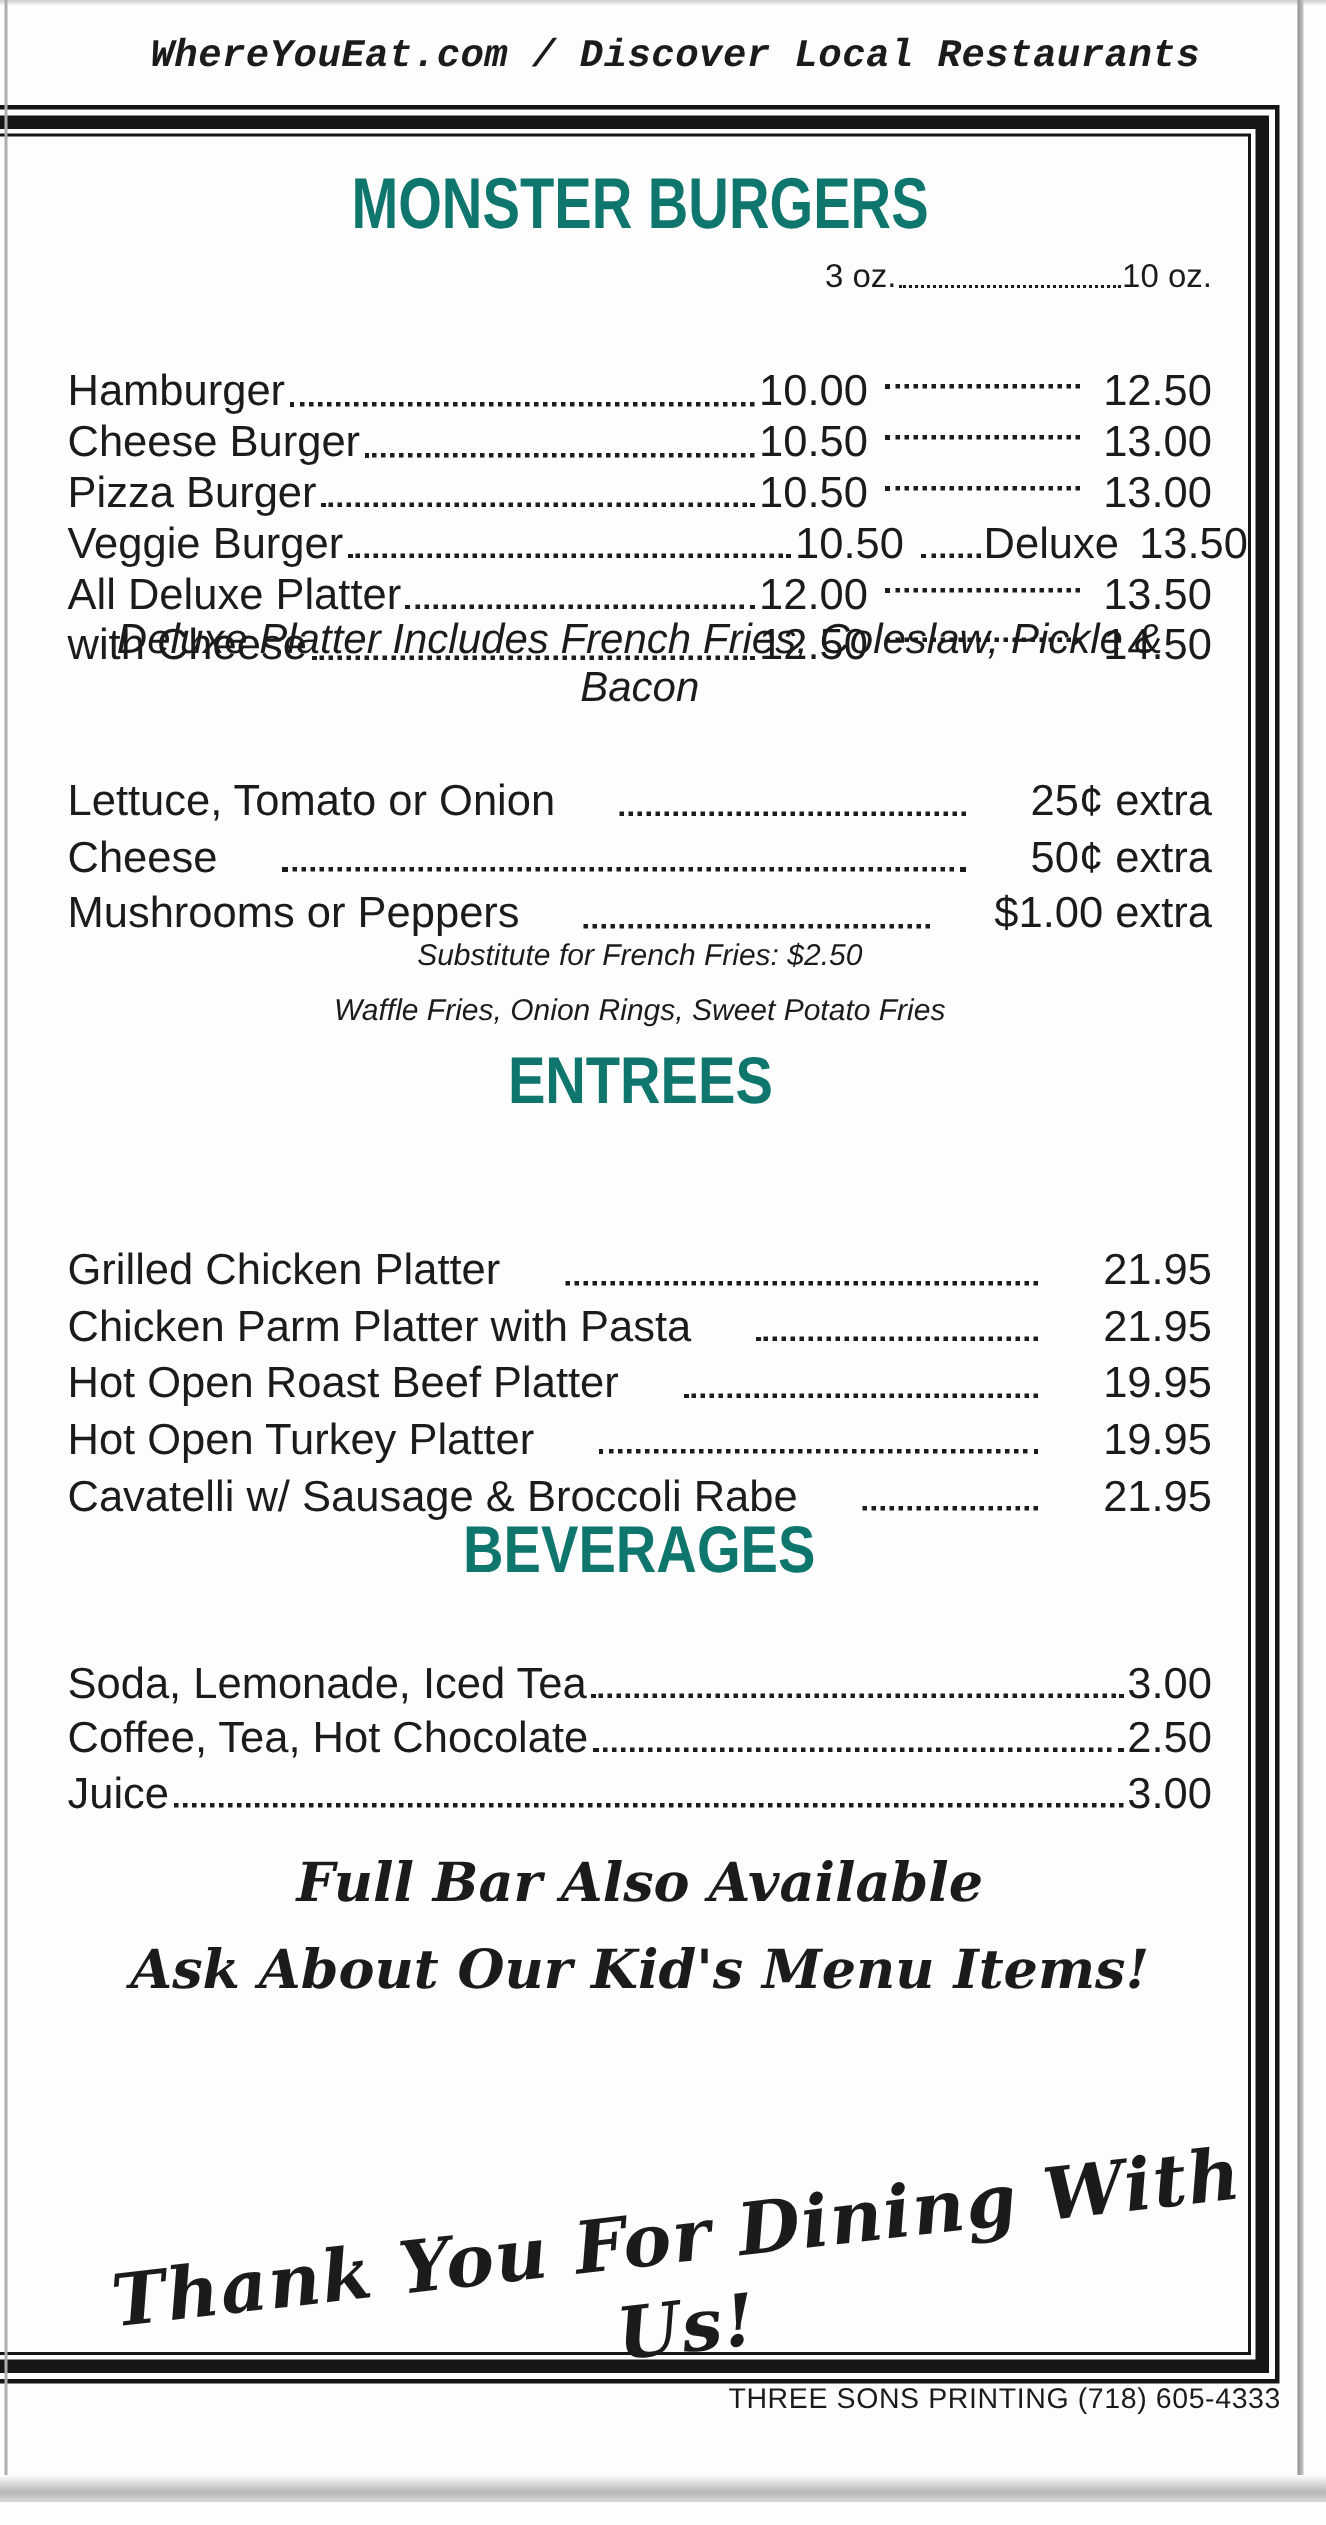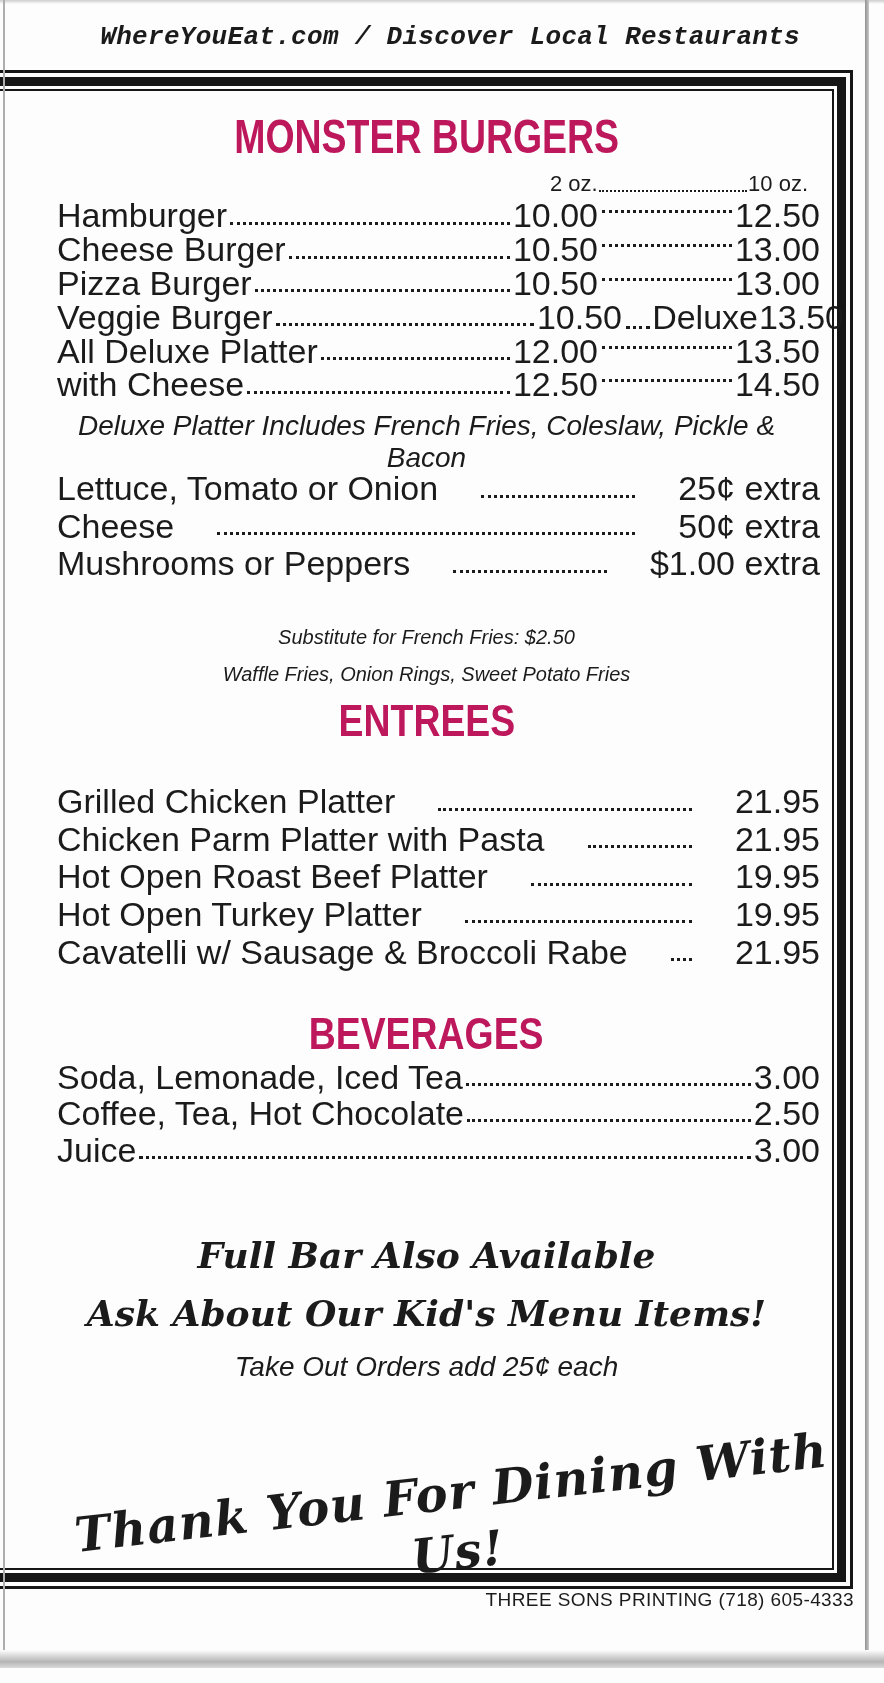--- a/index.html
+++ b/index.html
@@ -21,32 +21,32 @@
   }
 
   
   .frame{position:absolute;left:-28px;top:70px;width:881px;height:1519px;
     border:3px solid #161616;padding:4px;box-sizing:border-box;}
   .frame-mid{width:100%;height:100%;border:9px solid #161616;padding:3px;box-sizing:border-box;}
   .frame-in{width:100%;height:100%;border:2px solid #161616;box-sizing:border-box;}
 
   .content{position:absolute;left:45px;top:0;width:763px;height:100%;}
 
-  .sec-title{position:absolute;width:100%;text-align:center;font-weight:bold;color:#be185d;}
+  .sec-title{position:absolute;width:100%;text-align:center;font-weight:bold;color:#0f766e;}
   .cond{display:inline-block;transform:scaleX(.78);transform-origin:center;white-space:nowrap;}
   .t-burgers{top:112px;font-size:48px;line-height:50px;}
   .t-entrees{top:698px;font-size:44px;line-height:46px;}
   .t-entrees .cond,.t-bev .cond{transform:scaleX(.85);}
   .t-bev{top:1011px;font-size:44px;line-height:46px;}
 
   .sizes-row{position:absolute;top:171px;left:505px;width:258px;height:26px;
     display:flex;align-items:center;font-size:22px;}
   .sizes-row .leader{border-bottom-width:2px;margin:0 1px 5px 1px;}
 
-  .rows{position:absolute;left:12px;width:763px;font-size:34px;}
+  .rows{position:absolute;left:0;width:763px;font-size:29px;margin-top:46px;}
   .rows-burgers{top:199px;}
   .rows-extras{top:470px;}
   .rows-entrees{top:783px;}
   .rows-bev{top:1059px;}
   .mrow{display:flex;align-items:center;white-space:nowrap;}
   .rows-burgers .mrow{height:33.8px;}
   .rows-extras .mrow,.rows-entrees .mrow{height:37.6px;gap:40px;}
   .rows-bev .mrow{height:36.6px;}
   .leader{flex:1 1 auto;align-self:flex-end;height:0;
     border-bottom:3px dotted #1c1c1c;margin:0 3px 8px 3px;}
@@ -89,21 +89,21 @@
     </div>
   </div>
 
   <div class="content">
 
     <div class="sec-title t-burgers">
       <span class="cond">MONSTER BURGERS</span>
     </div>
 
     <div class="sizes-row">
-      <span>2 oz.</span>
+      <span>3 oz.</span>
       <span class="leader"></span>
       <span>10 oz.</span>
     </div>
 
     <div class="rows rows-burgers">
       <div class="mrow">
         <span>Hamburger</span>
         <span class="leader"></span>
         <span class="p5">10.00</span>
         <span class="midzone">
@@ -238,21 +238,20 @@
       </div>
       <div class="mrow">
         <span>Juice</span>
         <span class="leader"></span>
         <span class="xprice">3.00</span>
       </div>
     </div>
 
     <div class="script-line full-bar">Full Bar Also Available</div>
     <div class="script-line kids">Ask About Our Kid's Menu Items!</div>
-    <div class="center-note takeout-note">Take Out Orders add 25¢ each</div>
     <div class="script-line thanks">Thank You For Dining With Us!</div>
 
   </div>
 
   <div class="footer">THREE SONS PRINTING (718) 605-4333</div>
 
   <div class="edge edge-top"></div>
   <div class="edge edge-left"></div>
   <div class="edge edge-right"></div>
   <div class="edge edge-bottom"></div>

